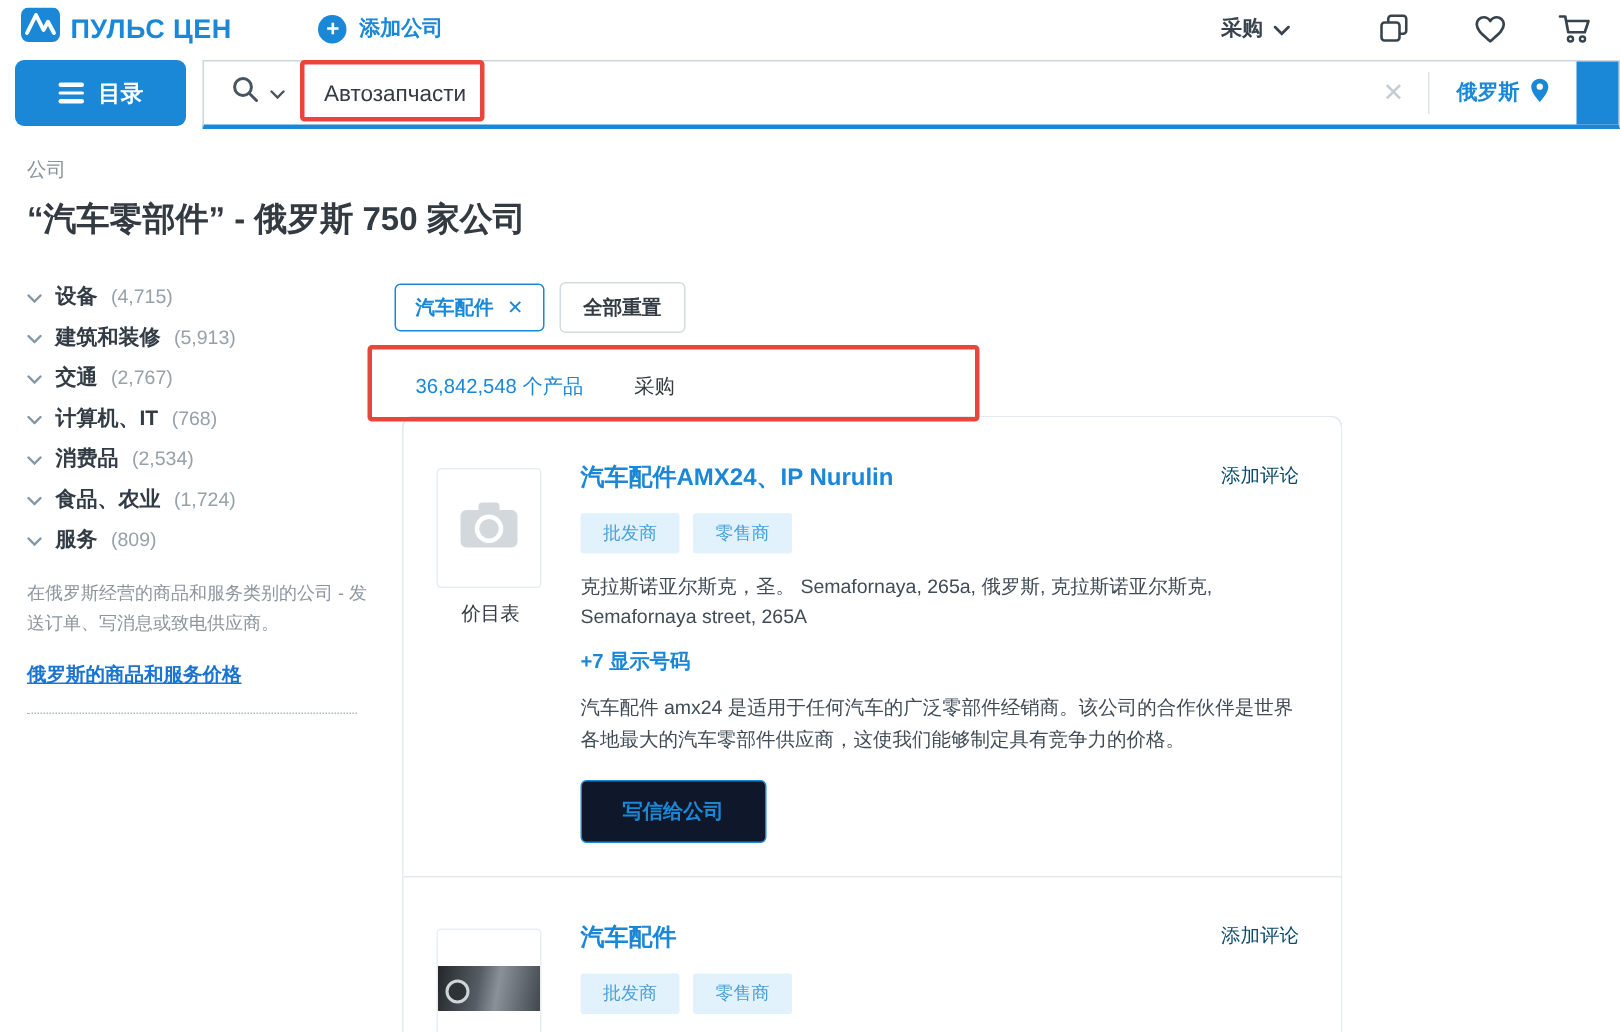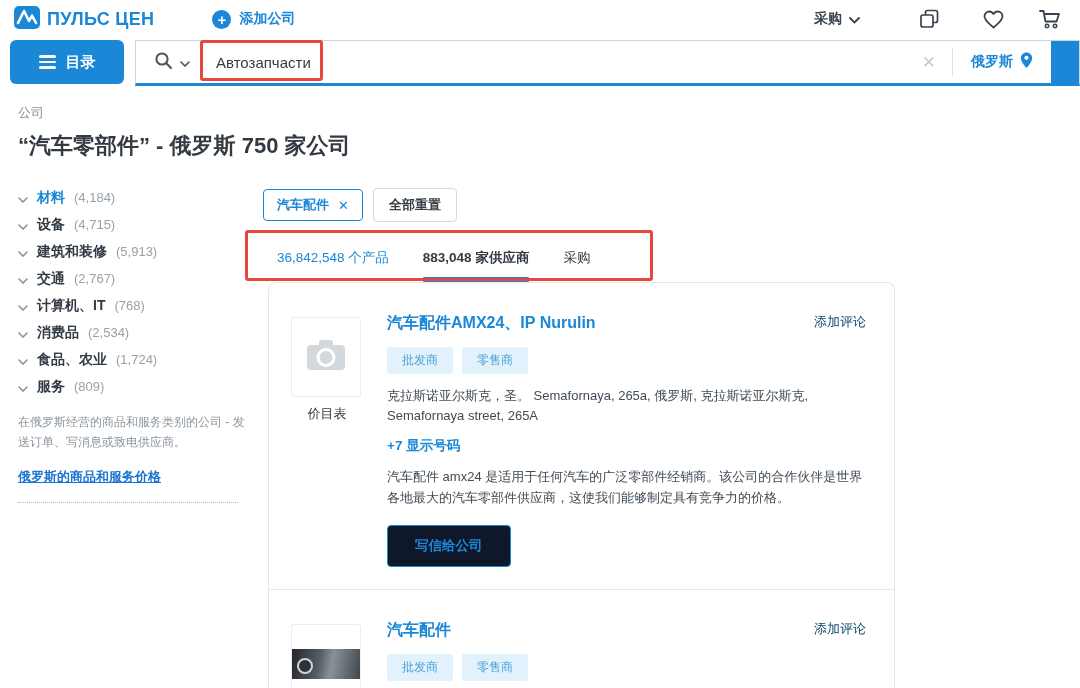--- a/index.html
+++ b/index.html
@@ -189,27 +189,20 @@
   </div>
 </div>
 
 <div class="anno anno-search"></div>
 <div class="anno anno-tabs"></div>
 
 <div class="breadcrumb">公司</div>
 <h1 class="page-title">“汽车零部件” - 俄罗斯 750 家公司</h1>
 
 <div class="sidebar">
-  <div class="cat-row active">
-    <span><svg width="10" height="6" viewBox="0 0 10 6">
-          <polyline points="1,1 5,5 9,1" fill="none" stroke="#8296a5" stroke-width="1.6" stroke-linecap="round"></polyline>
-        </svg></span>
-    <span class="cat-label">材料</span>
-    <span class="cat-count">(4,184)</span>
-  </div>
   <div class="cat-row">
     <span><svg width="10" height="6" viewBox="0 0 10 6">
           <polyline points="1,1 5,5 9,1" fill="none" stroke="#8296a5" stroke-width="1.6" stroke-linecap="round"></polyline>
         </svg></span>
     <span class="cat-label">设备</span>
     <span class="cat-count">(4,715)</span>
   </div>
   <div class="cat-row">
     <span><svg width="10" height="6" viewBox="0 0 10 6">
           <polyline points="1,1 5,5 9,1" fill="none" stroke="#8296a5" stroke-width="1.6" stroke-linecap="round"></polyline>
@@ -264,24 +257,20 @@
       <span>汽车配件</span>
       <span class="x">✕</span>
     </div>
     <button class="reset-btn">全部重置</button>
   </div>
 
   <div class="tabs">
     <div class="tab">
       <span class="t-label">36,842,548 个产品</span>
 
-    </div>
-    <div class="tab active">
-      <span class="t-label">883,048 家供应商</span>
-      <div class="t-underline"></div>
     </div>
     <div class="tab plain">
       <span class="t-label">采购</span>
 
     </div>
   </div>
 
   <div class="card">
 
     <div class="company">

